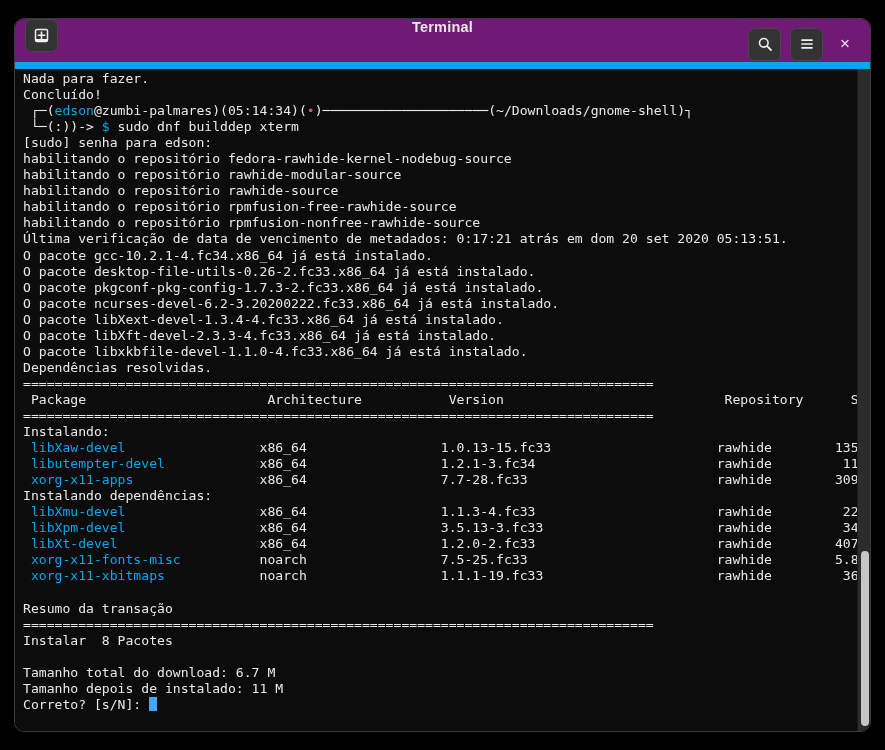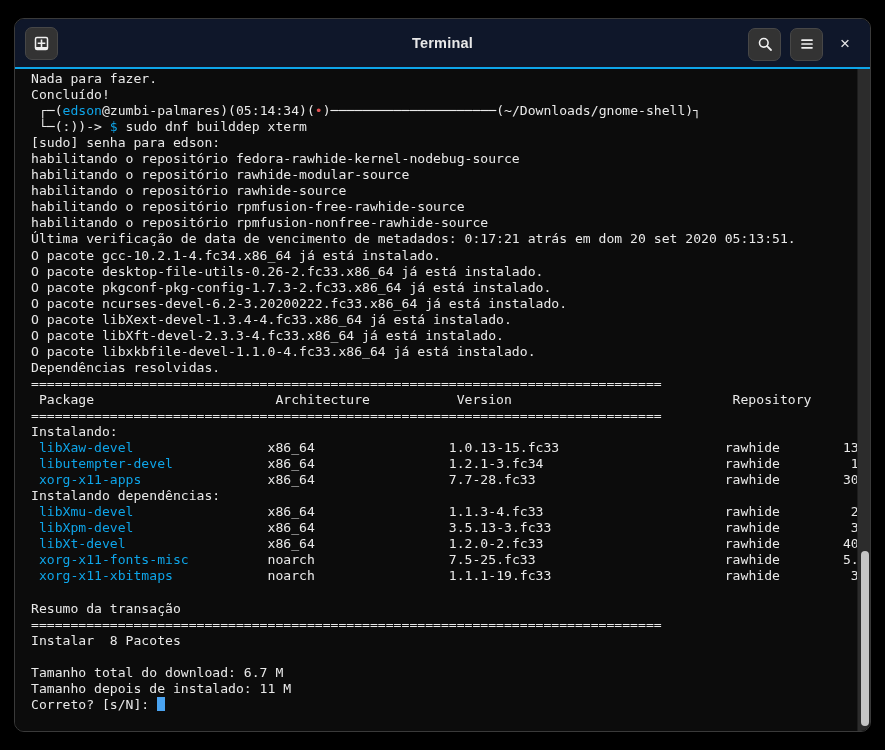--- a/index.html
+++ b/index.html
@@ -26,24 +26,23 @@
     border: 1px solid #3a3a3a;
     box-sizing: border-box;
     overflow: hidden;
     box-shadow: 0 4px 18px rgba(0,0,0,0.9);
   }
 
   
   .titlebar {
     position: relative;
     height: 50px;
-    background: #0f172a;
-    border-bottom: 2px solid #0ea5e9;
+    background: #701a75;
+    border-bottom: 7px solid #0ea5e9;
     display: flex;
-    align-items: center;
     padding: 0 10px;
     box-sizing: border-box;
   }
   .title-text {
     position: absolute;
     left: 0; right: 0;
     text-align: center;
     color: #e8e8e8;
     font-family: "Liberation Sans", sans-serif;
     font-size: 14.5px;
@@ -89,21 +88,21 @@
 
   
   .term {
     position: relative;
     height: 662px;
     background: #0c0c0c;
     overflow: hidden;
   }
   .term-text {
     position: absolute;
-    left: 16px;
+    left: 8px;
     top: 2px;
     right: 18px;
     color: #e9e9e9;
     font-family: "DejaVu Sans Mono", monospace;
     font-size: 13.1px;
     line-height: 16.05px;
     white-space: pre;
     letter-spacing: 0px;
   }
   .term-text .ln { display: block; height: 16.05px; }

